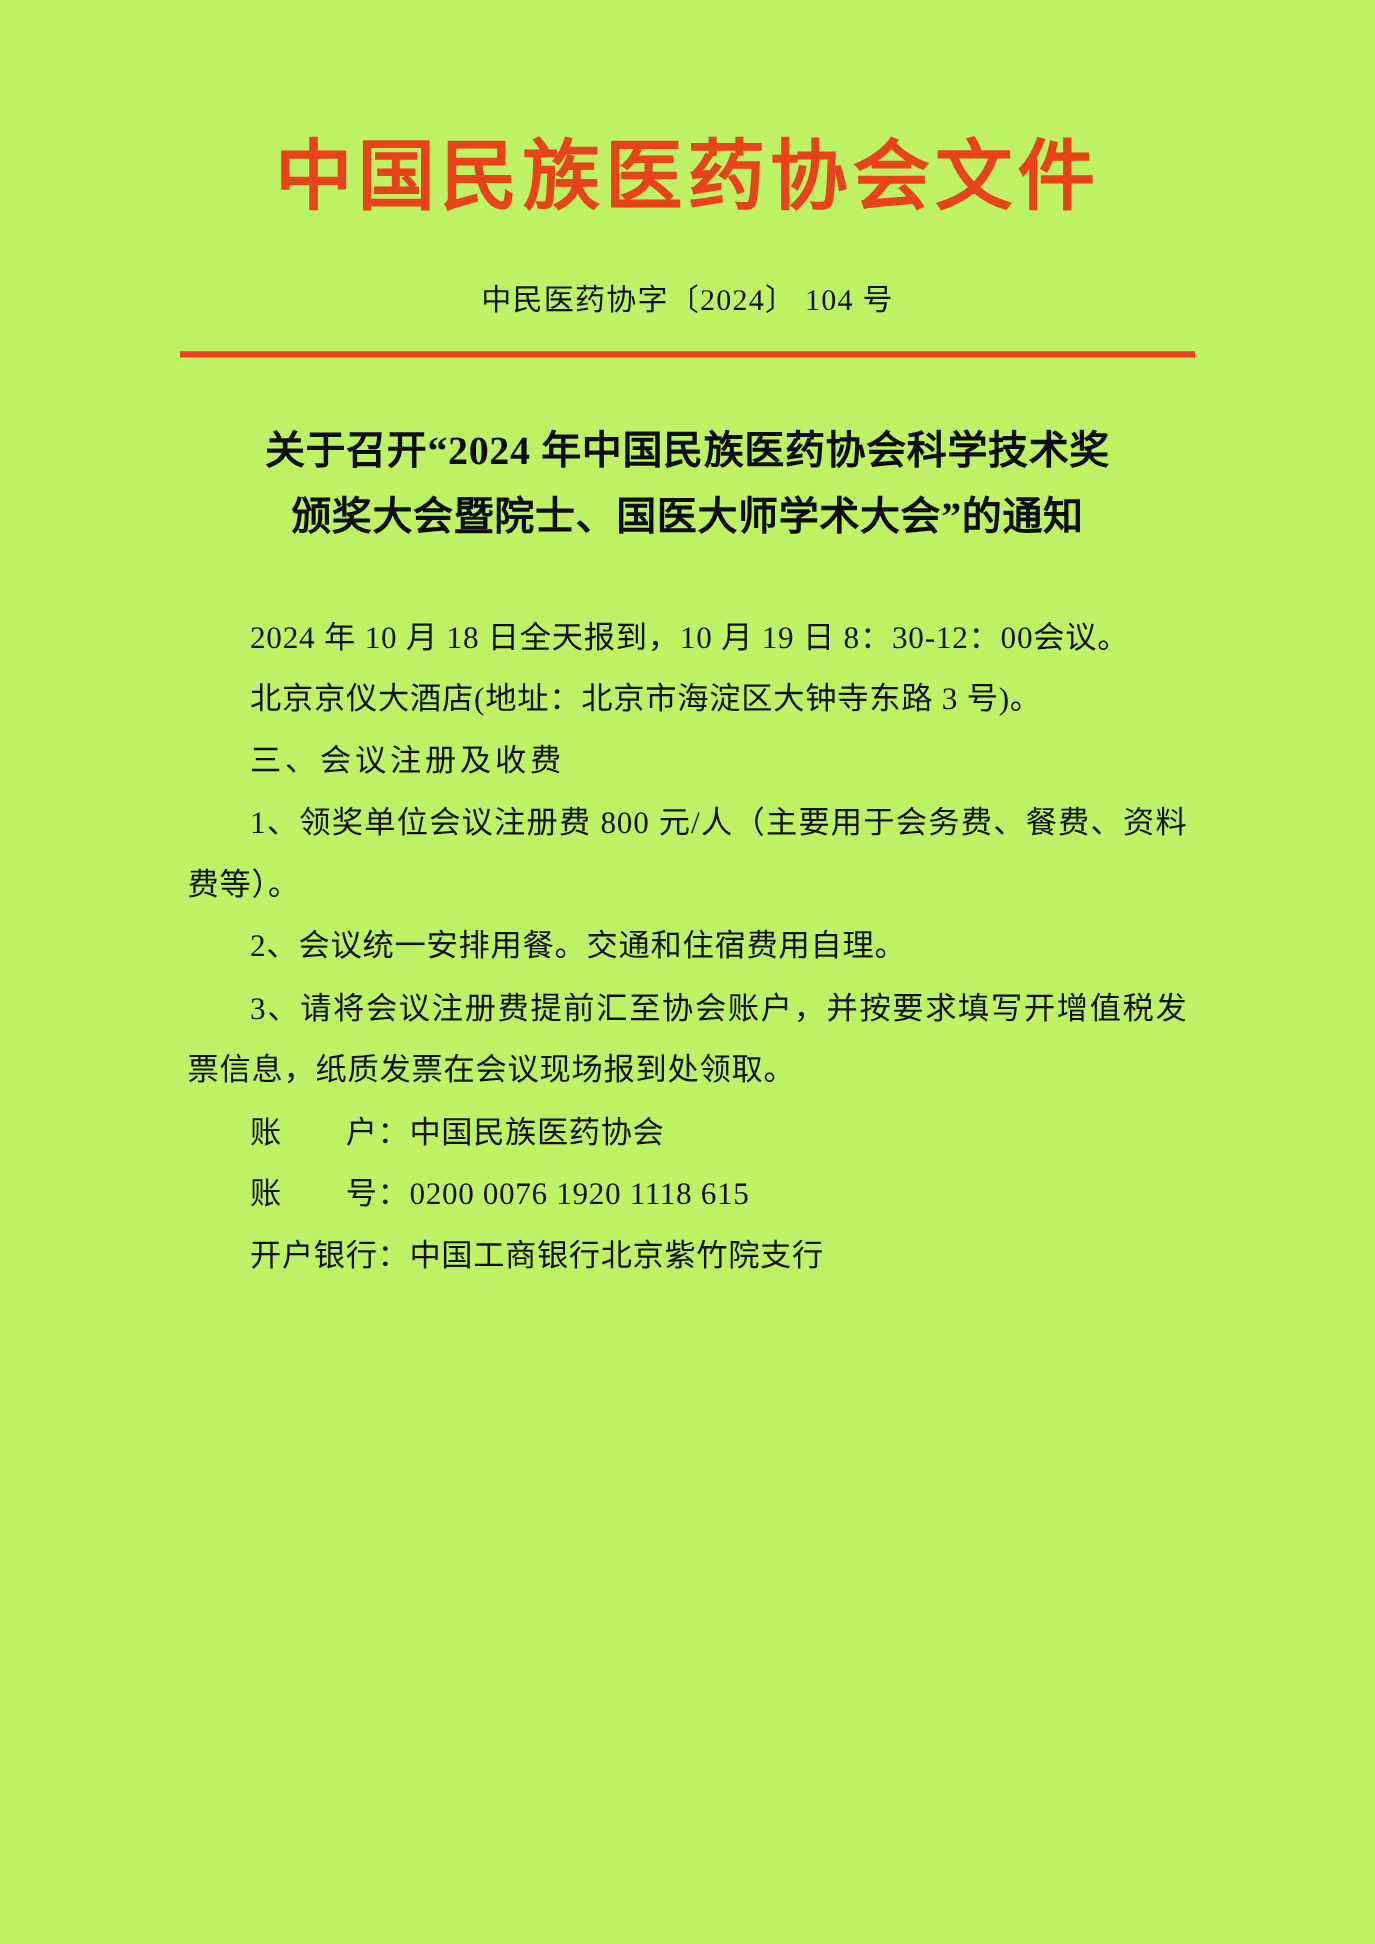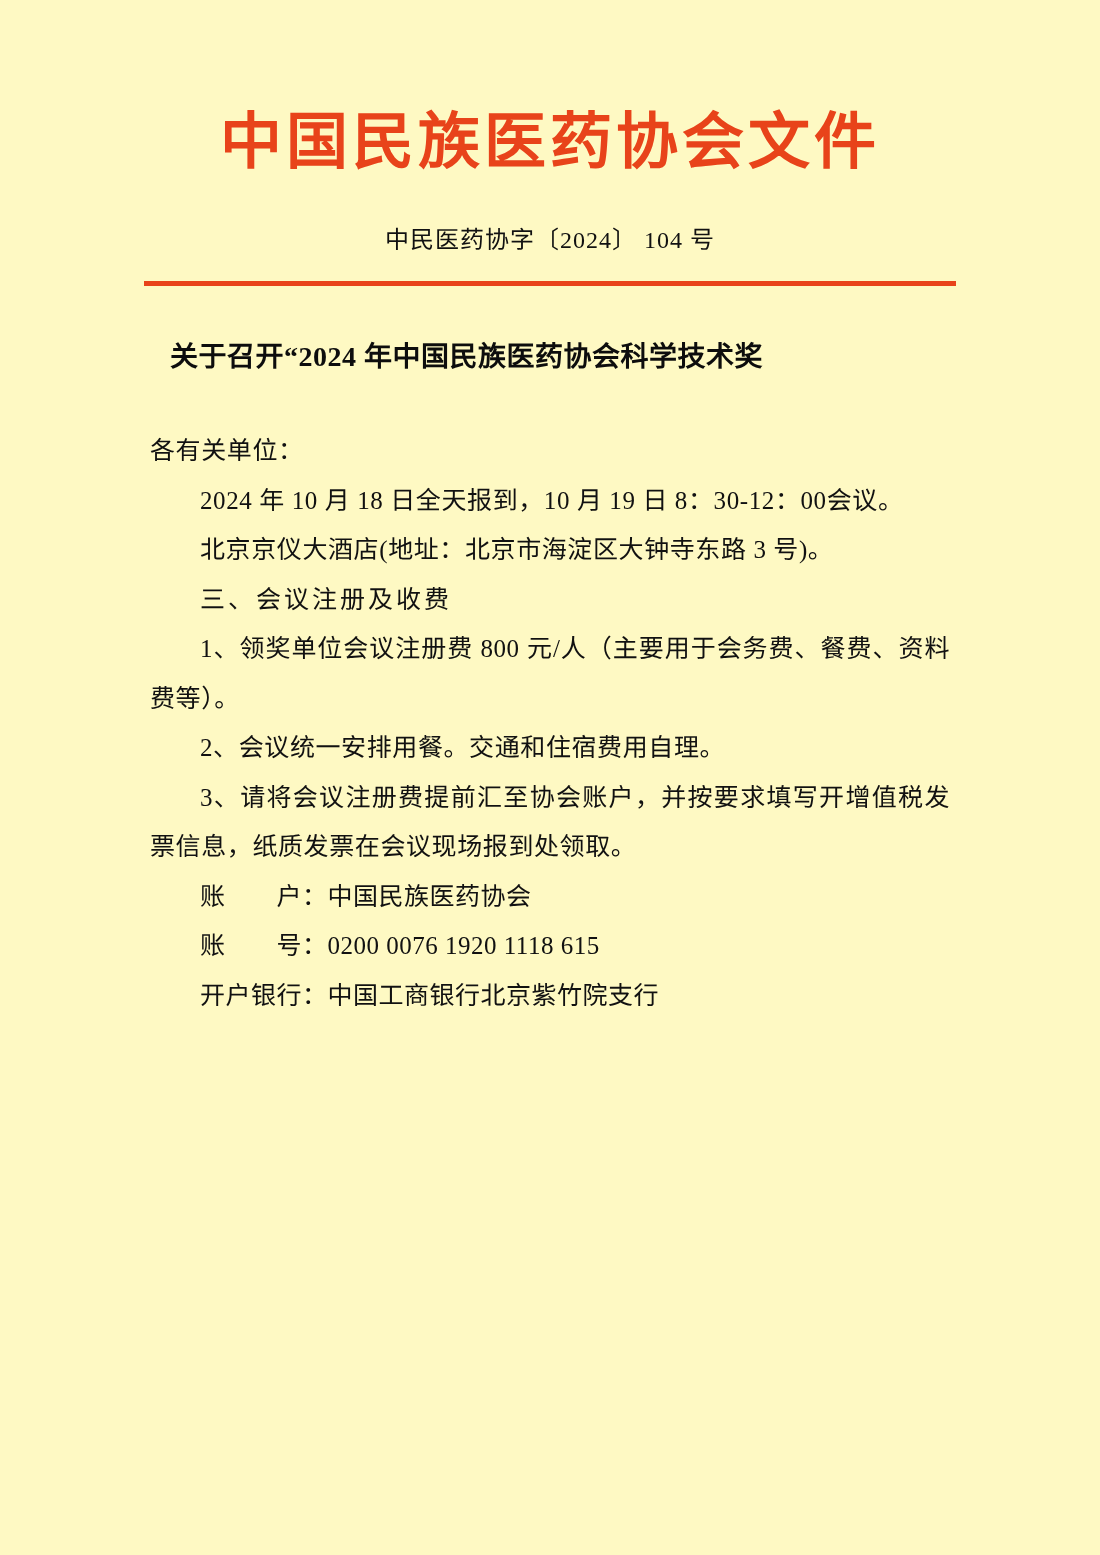--- a/index.html
+++ b/index.html
@@ -15,21 +15,21 @@
     color: #1a1a1a;
     position: relative;
     overflow: hidden;
   }
   .page {
     width: 1100px;
     height: 1555px;
     box-sizing: border-box;
     padding: 0;
     position: relative;
-    background: #fef9c3;
+    background: #bef264;
   }
   .masthead {
     text-align: center;
     padding-top: 108px;
   }
   .org-title {
     color: #e8431a;
     font-weight: 700;
     font-size: 62px;
     letter-spacing: 4px;
@@ -46,21 +46,22 @@
   }
   .red-rule {
     margin: 26px auto 0 auto;
     width: 812px;
     height: 5px;
     background: #e8431a;
   }
   .doc-title {
     margin: 48px auto 0 auto;
     width: 760px;
-    font-size: 28px;
+    text-align: center;
+    font-size: 32px;
     font-weight: 700;
     line-height: 1.65;
     letter-spacing: 0.5px;
     color: #0d0d0d;
   }
   .body-area {
     margin: 46px auto 0 auto;
     width: 800px;
     font-size: 25px;
     line-height: 1.98;
@@ -90,25 +91,25 @@
 <div class="page">
 
   <div class="masthead">
     <div class="org-title">中国民族医药协会文件</div>
     <div class="doc-number">中民医药协字〔2024〕 104 号</div>
     <div class="red-rule"></div>
   </div>
 
   <div class="doc-title">
     <div>关于召开“2024 年中国民族医药协会科学技术奖</div>
+    <div>颁奖大会暨院士、国医大师学术大会”的通知</div>
   </div>
 
   <div class="body-area">
 
-    <p class="p">各有关单位：</p>
 
 
 
     <p class="p indent1">2024 年 10 月 18 日全天报到，10 月 19 日 8：30-12：00会议。</p>
 
 
     <p class="p indent1">北京京仪大酒店(地址：北京市海淀区大钟寺东路 3 号)。</p>
 
     <p class="p indent-head">三、会议注册及收费</p>
 

